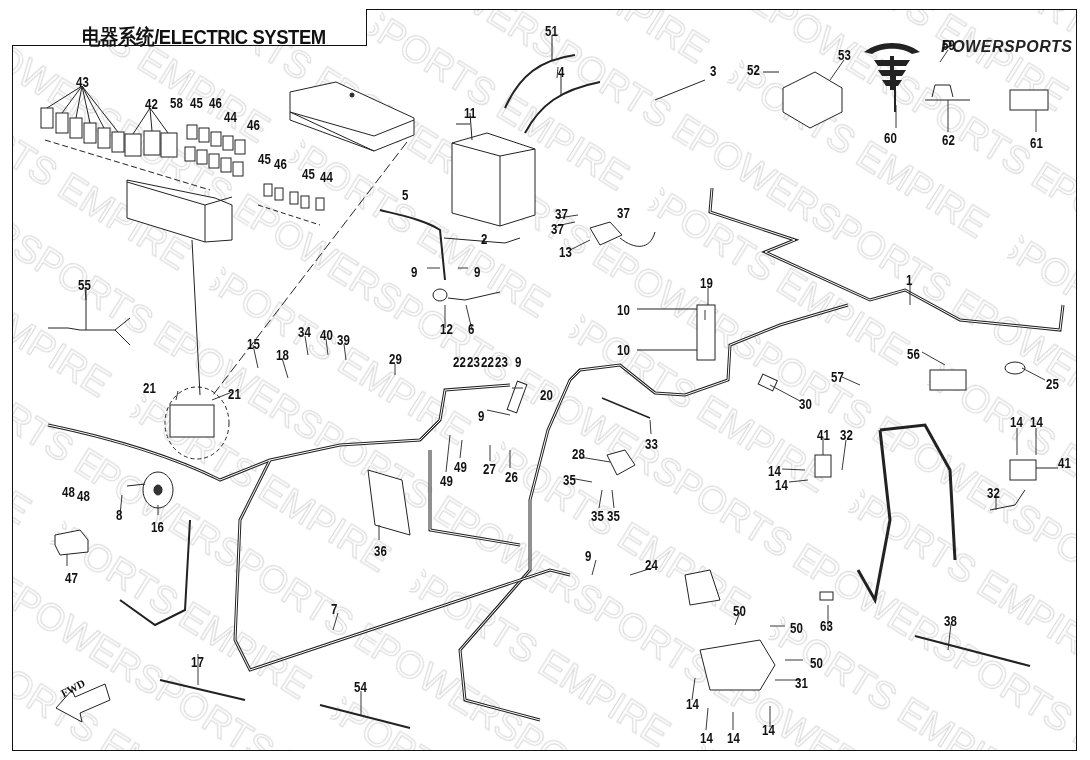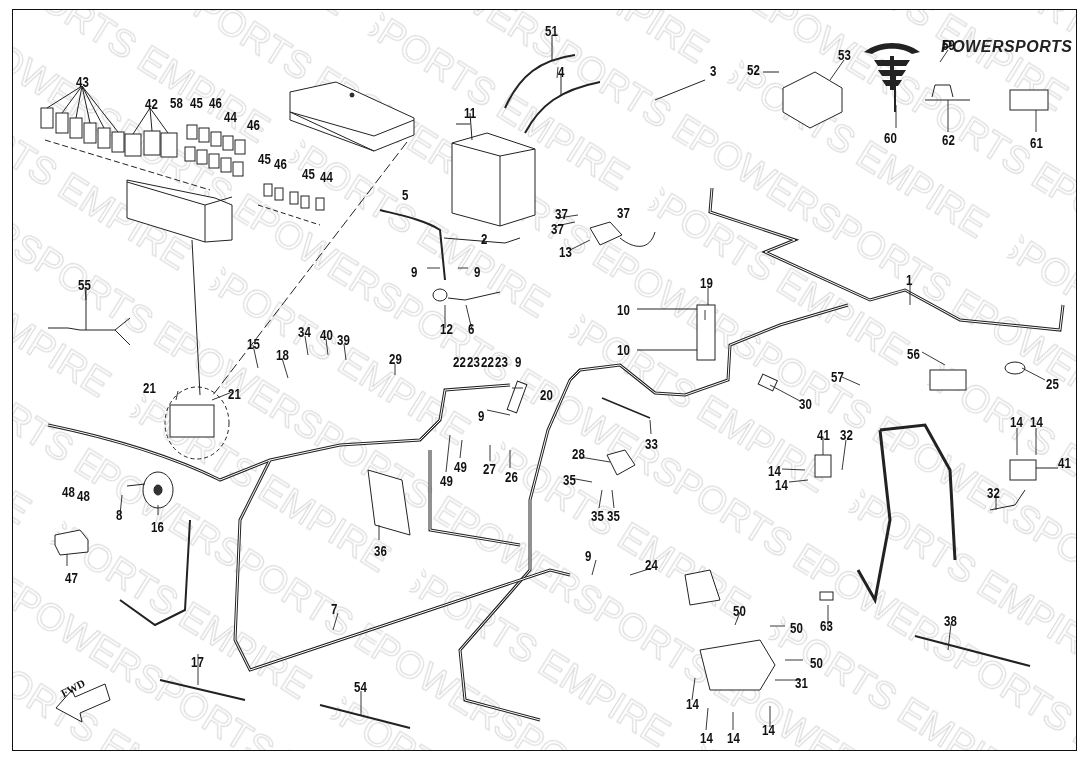--- a/index.html
+++ b/index.html
@@ -164,20 +164,23 @@
       <path d="M915,636 L1030,666" stroke-width="2"></path>
 
       <path d="M56,708 L72,690 L75,697 L105,684 L110,700 L80,713 L82,722 Z" fill="#fff"></path>
 
       <g stroke="#222" stroke-width="0.9">
         <path d="M198,654 L198,685 M361,691 L361,716 M338,613 L333,630 M951,624 L948,650 M596,560 L592,575 M652,568 L630,575 M828,630 L828,605 M379,540 L379,525 M67,566 L67,554 M120,515 L122,495 M158,515 L158,505 M85,287 L86,300 M178,391 L176,400 M232,392 L212,400 M253,345 L258,368 M282,358 L288,378 M305,336 L308,355 M326,339 L328,355 M344,344 L346,360 M395,364 L395,375 M523,388 L512,388 M487,410 L510,415 M446,472 L450,435 M460,458 L462,440 M490,461 L490,445 M510,468 L510,450 M580,457 L610,462 M570,478 L592,482 M599,508 L602,490 M614,508 L612,490 M651,434 L650,420 M800,401 L770,385 M842,377 L860,385 M922,352 L945,365 M1045,380 L1022,368 M823,438 L823,455 M846,440 L842,470 M782,469 L805,470 M789,482 L808,480 M1017,428 L1017,455 M1036,428 L1036,455 M996,495 L996,510 M801,680 L775,680 M803,660 L785,660 M785,626 L770,626 M740,612 L735,625 M692,700 L695,678 M706,730 L708,708 M733,730 L733,712 M770,727 L770,706 M910,285 L910,305 M708,288 L708,305 M705,310 L705,320 M558,218 L578,215 M556,226 L575,222 M570,250 L590,240 M445,328 L445,305 M472,330 L466,305 M484,244 L484,238 M427,268 L440,268 M468,268 L458,268 M558,67 L557,78 M896,128 L896,105 M948,132 L948,100 M1036,132 L1036,110 M844,60 L830,80 M948,50 L940,62"></path>
       </g>
     </g>
   </svg>
 
+  <div class="title-box">
+    <span class="title-text">电器系统/ELECTRIC SYSTEM</span>
+  </div>
 
   <div class="logo">
     <svg width="60" height="56" viewBox="0 0 60 56">
       <path d="M2,14 C18,2 42,2 58,14 L50,16 C40,9 20,9 10,16 Z" fill="#222"></path>
       <path d="M12,22 L48,22 L44,28 L16,28 Z M16,32 L44,32 L40,38 L20,38 Z M20,42 L40,42 L36,48 L24,48 Z" fill="#222"></path>
       <rect x="28" y="18" width="4" height="34" fill="#222"></rect>
     </svg>
     <span class="logo-top">POWERSPORTS</span>
   </div>
 

